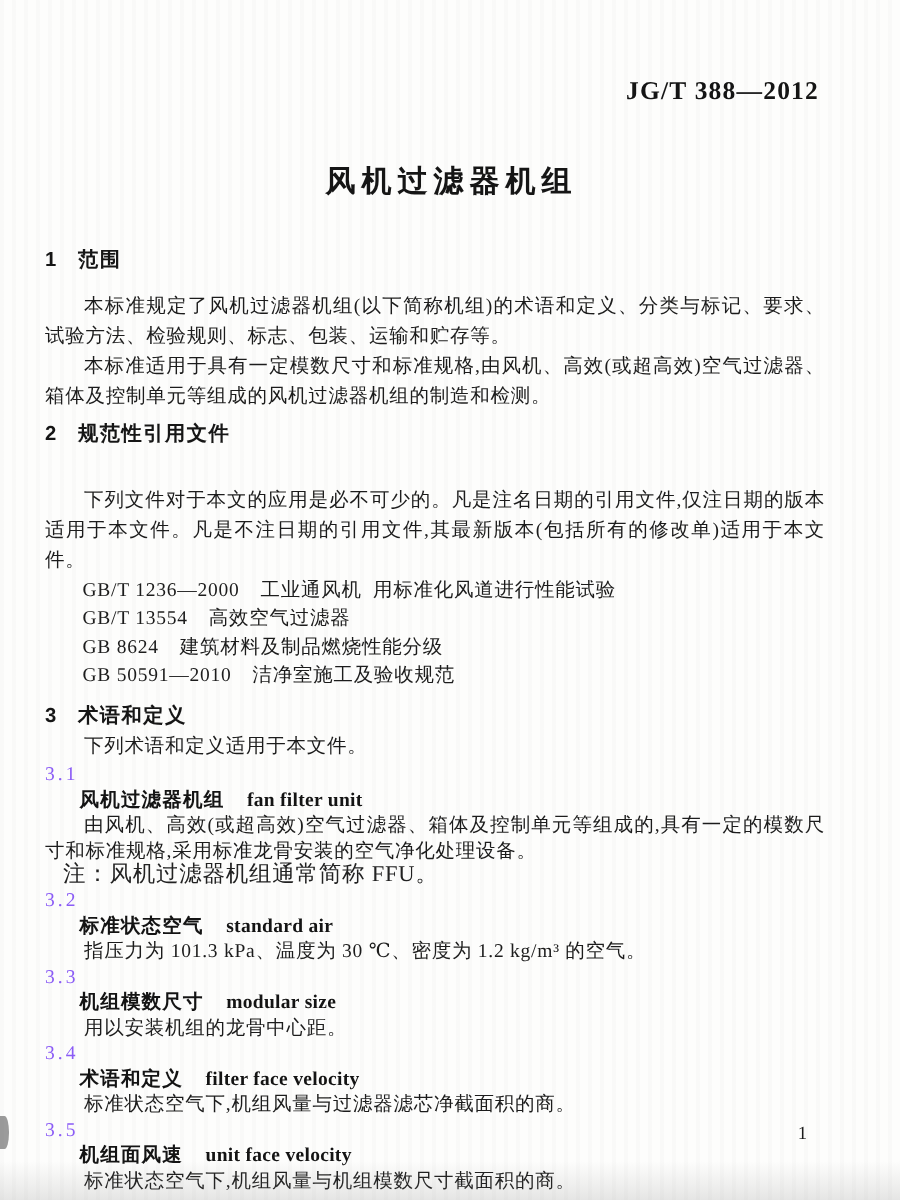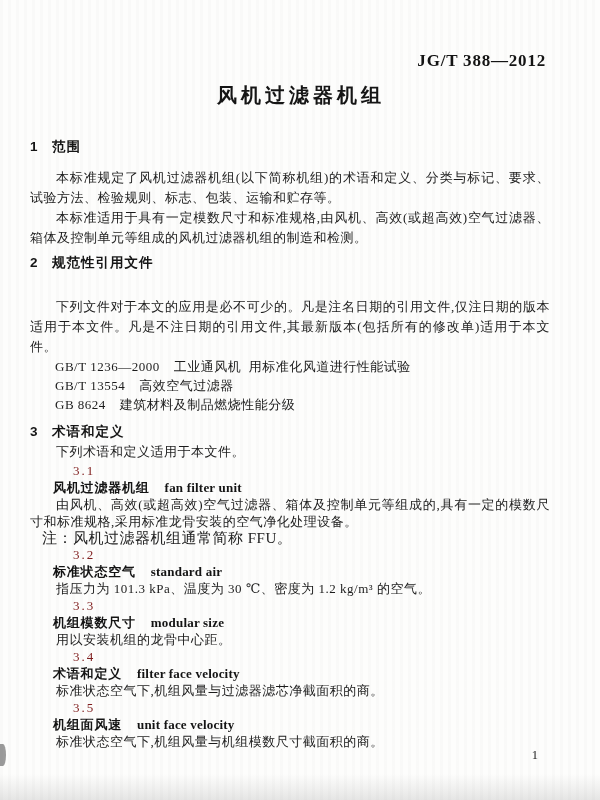--- a/index.html
+++ b/index.html
@@ -31,21 +31,21 @@
   }
 
   .doc-code {
     position: absolute; top: 51px; right: 54px;
     font-family: "Liberation Serif", "DejaVu Serif", serif;
     font-weight: bold; font-size: 17px; letter-spacing: 0.8px;
     color: #141414;
   }
   .page {
     position: relative;
-    padding: 82px 50px 0 30px; 
+    padding: 108px 50px 0 30px; 
     box-sizing: border-box;
   }
   .doc-title {
     margin: 0; padding-left: 22px;
     text-align: center;
     font-family: "Liberation Sans", "DejaVu Sans", sans-serif;
     font-size: 20px; font-weight: bold;
     letter-spacing: 4px;
     line-height: 26px; color: #151515;
   }
@@ -64,21 +64,21 @@
   p.first { margin-top: 11px; }
   p.first2 { margin-top: 24px; }
 
   .refs { margin: 0; padding-left: 25px; line-height: 19px; letter-spacing: 0.5px; }
   .ref-line { white-space: pre-wrap; }
   .ref-code { margin-right: 14px; }
 
   .sec3-intro { margin-top: 8px; line-height: 17px; }
 
   .term { margin: 0; }
-  .term-number { line-height: 17px; letter-spacing: 2px; color: #7f1d1d; margin-left: 43px; }
+  .term-number { line-height: 17px; letter-spacing: 2px; color: #8b5cf6; }
   .term-heading {
     padding-left: 23px; line-height: 17px;
     font-weight: bold; color: #141414;
     font-family: "Liberation Sans", "DejaVu Sans", sans-serif;
     font-size: 13px; letter-spacing: 0.8px;
   }
   .term-en {
     margin-left: 15px;
     font-family: Liberation Serif, serif;
     font-weight: bold; letter-spacing: 0.2px;
@@ -111,20 +111,21 @@
 
   <div class="h2 h2-2">
     <span class="num">2</span>
     <span>规范性引用文件</span>
   </div>
   <p class="body first2">下列文件对于本文的应用是必不可少的。凡是注名日期的引用文件,仅注日期的版本适用于本文件。凡是不注日期的引用文件,其最新版本(包括所有的修改单)适用于本文件。</p>
   <div class="refs">
     <div class="ref-line"><span class="ref-code">GB/T 1236—2000</span><span>工业通风机  用标准化风道进行性能试验</span></div>
     <div class="ref-line"><span class="ref-code">GB/T 13554</span><span>高效空气过滤器</span></div>
     <div class="ref-line"><span class="ref-code">GB 8624</span><span>建筑材料及制品燃烧性能分级</span></div>
+    <div class="ref-line"><span class="ref-code">GB 50591—2010</span><span>洁净室施工及验收规范</span></div>
   </div>
 
   <div class="h2 h2-3">
     <span class="num">3</span>
     <span>术语和定义</span>
   </div>
   <p class="body sec3-intro">下列术语和定义适用于本文件。</p>
 
   <div class="term">
     <div class="term-number">3.1</div>

